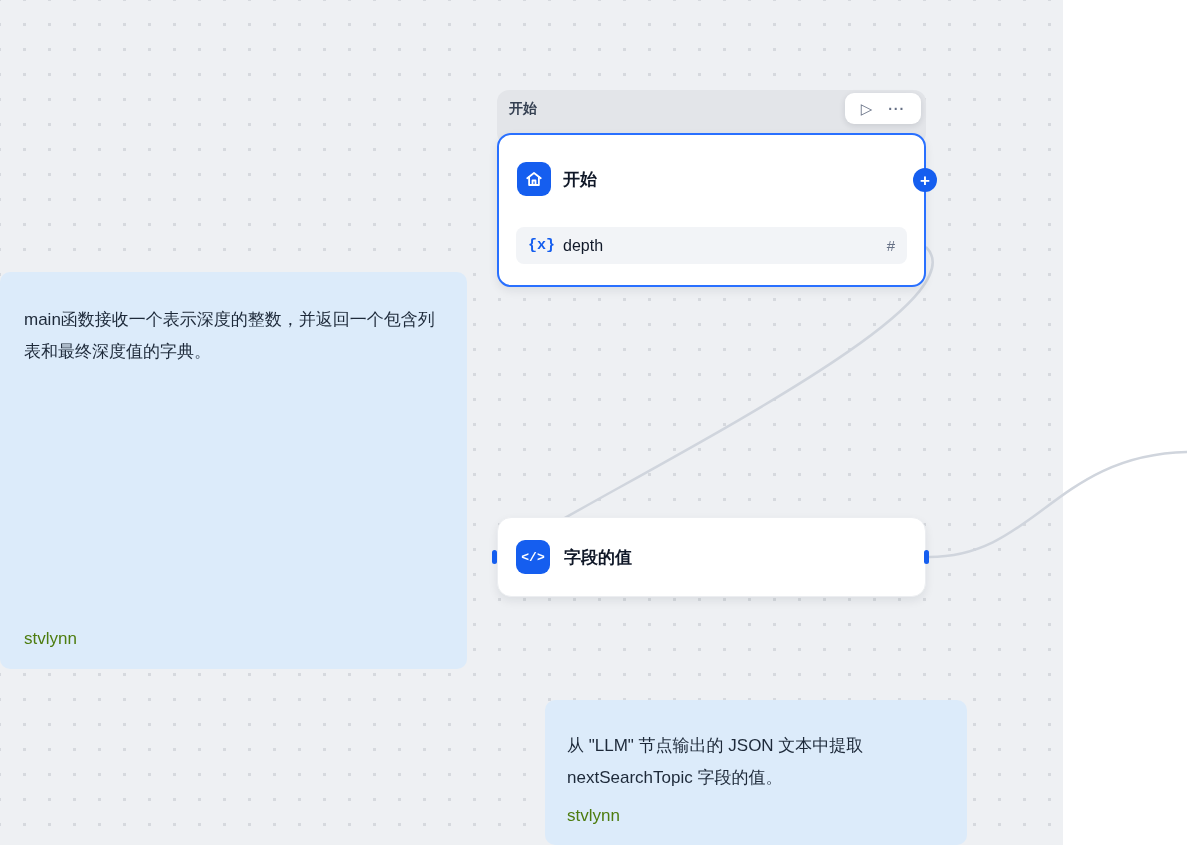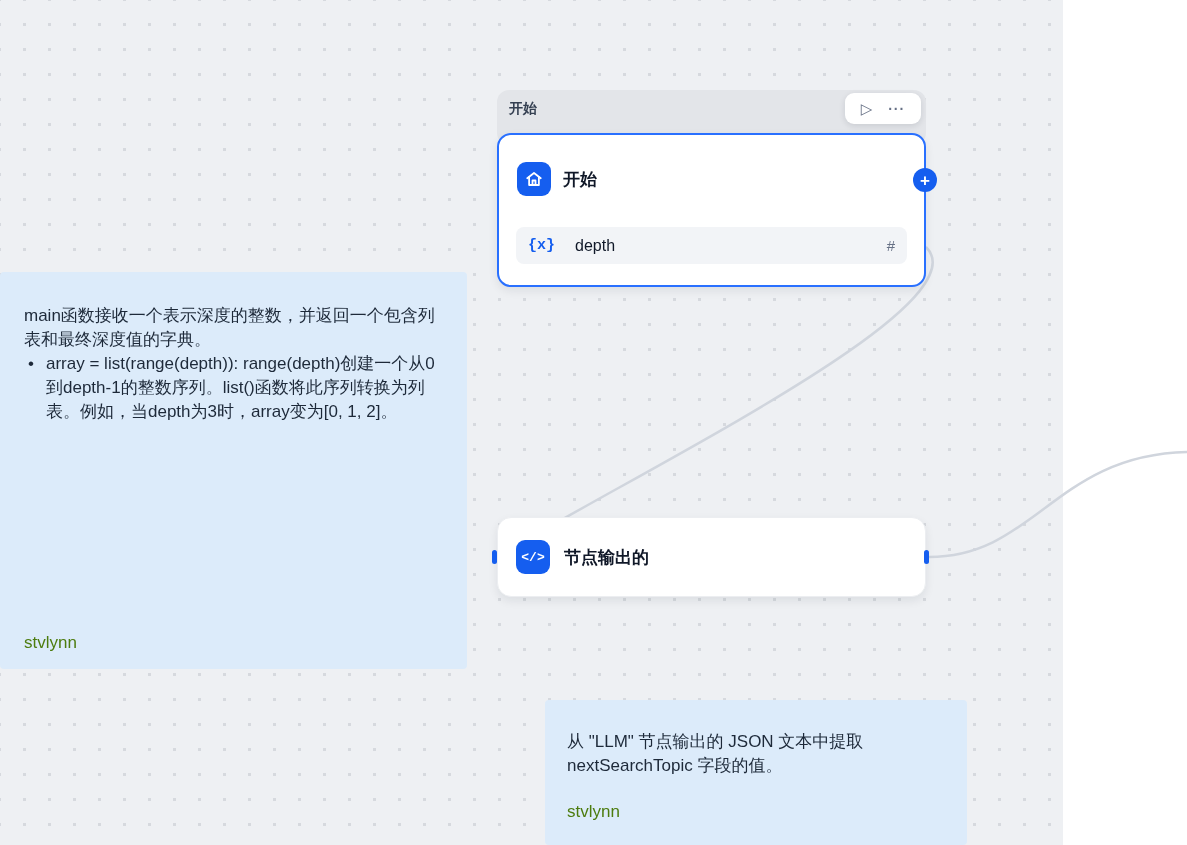--- a/index.html
+++ b/index.html
@@ -47,21 +47,21 @@
     width: 34px; height: 34px; border-radius: 9px; background: #155eef;
     display: flex; align-items: center; justify-content: center; flex: none;
   }
   .node-title { font-size: 17px; font-weight: bold; color: #101828; }
   .var-row {
     position: absolute; left: 17px; right: 17px; top: 92px; height: 37px;
     background: #f2f4f7; border-radius: 8px;
     display: flex; align-items: center; padding: 0 12px; gap: 8px;
   }
   .var-x { color: #155eef; font-size: 15px; font-weight: bold; font-family: "Liberation Mono", monospace; }
-  .var-name { color: #101828; font-size: 16px; margin-left: 12px; }
+  .var-name { color: #101828; font-size: 16px; }
   .var-type { margin-left: auto; color: #667085; font-size: 15px; }
 
   .plus-btn {
     position: absolute; left: 913px; top: 168px; width: 24px; height: 24px;
     background: #155eef; border-radius: 50%;
     color: #ffffff; font-size: 17px; font-weight: bold;
     display: flex; align-items: center; justify-content: center;
     line-height: 1; cursor: pointer;
   }
 
@@ -74,22 +74,22 @@
   }
   .code-icon-glyph { color: #ffffff; font-size: 13px; font-weight: bold; font-family: "Liberation Mono", monospace; }
   .handle {
     position: absolute; width: 5px; height: 14px; background: #155eef; border-radius: 3px; top: 550px;
   }
   .handle.left { left: 492px; }
   .handle.right { left: 924px; }
 
   
   .note {
-    position: absolute; background: #dcebfa; border-radius: 4px;
-    color: #1d2939; font-size: 17px; line-height: 24px;
+    position: absolute; background: #dcebfa; border-radius: 10px;
+    color: #1d2939; font-size: 17px; line-height: 32px;
   }
   .note-left { left: 0px; top: 272px; width: 467px; height: 397px; padding: 32px 24px 0 24px; }
   .note-left ul { list-style: none; margin-top: 0px; }
   .note-left li { padding-left: 22px; position: relative; }
   .note-left li::before { content: "•"; position: absolute; left: 4px; color: #1d2939; }
   .note-author { position: absolute; left: 24px; bottom: 14px; color: #4d7c0f; font-size: 17px; }
   .note-bottom { left: 545px; top: 700px; width: 422px; height: 145px; padding: 30px 22px 0 22px; }
   .note-bottom .note-author { left: 22px; bottom: auto; top: 100px; }
 </style>
 </head>
@@ -127,30 +127,27 @@
       <span class="var-type">#</span>
     </div>
   </div>
 
   <div class="plus-btn">+</div>
 
   <div class="code-node">
     <span class="node-icon">
       <span class="code-icon-glyph">&lt;/&gt;</span>
     </span>
-    <span class="node-title">节点输出的</span>
+    <span class="node-title">字段的值</span>
   </div>
   <div class="handle left"></div>
   <div class="handle right"></div>
 
   <div class="note note-left">
     <div>main函数接收一个表示深度的整数，并返回一个包含列表和最终深度值的字典。</div>
-    <ul>
-      <li>array = list(range(depth)): range(depth)创建一个从0到depth-1的整数序列。list()函数将此序列转换为列表。例如，当depth为3时，array变为[0, 1, 2]。</li>
-    </ul>
     <div class="note-author">stvlynn</div>
   </div>
 
   <div class="note note-bottom">
     <div>从 "LLM" 节点输出的 JSON 文本中提取 nextSearchTopic 字段的值。</div>
     <div class="note-author">stvlynn</div>
   </div>
 
 </div>
 

